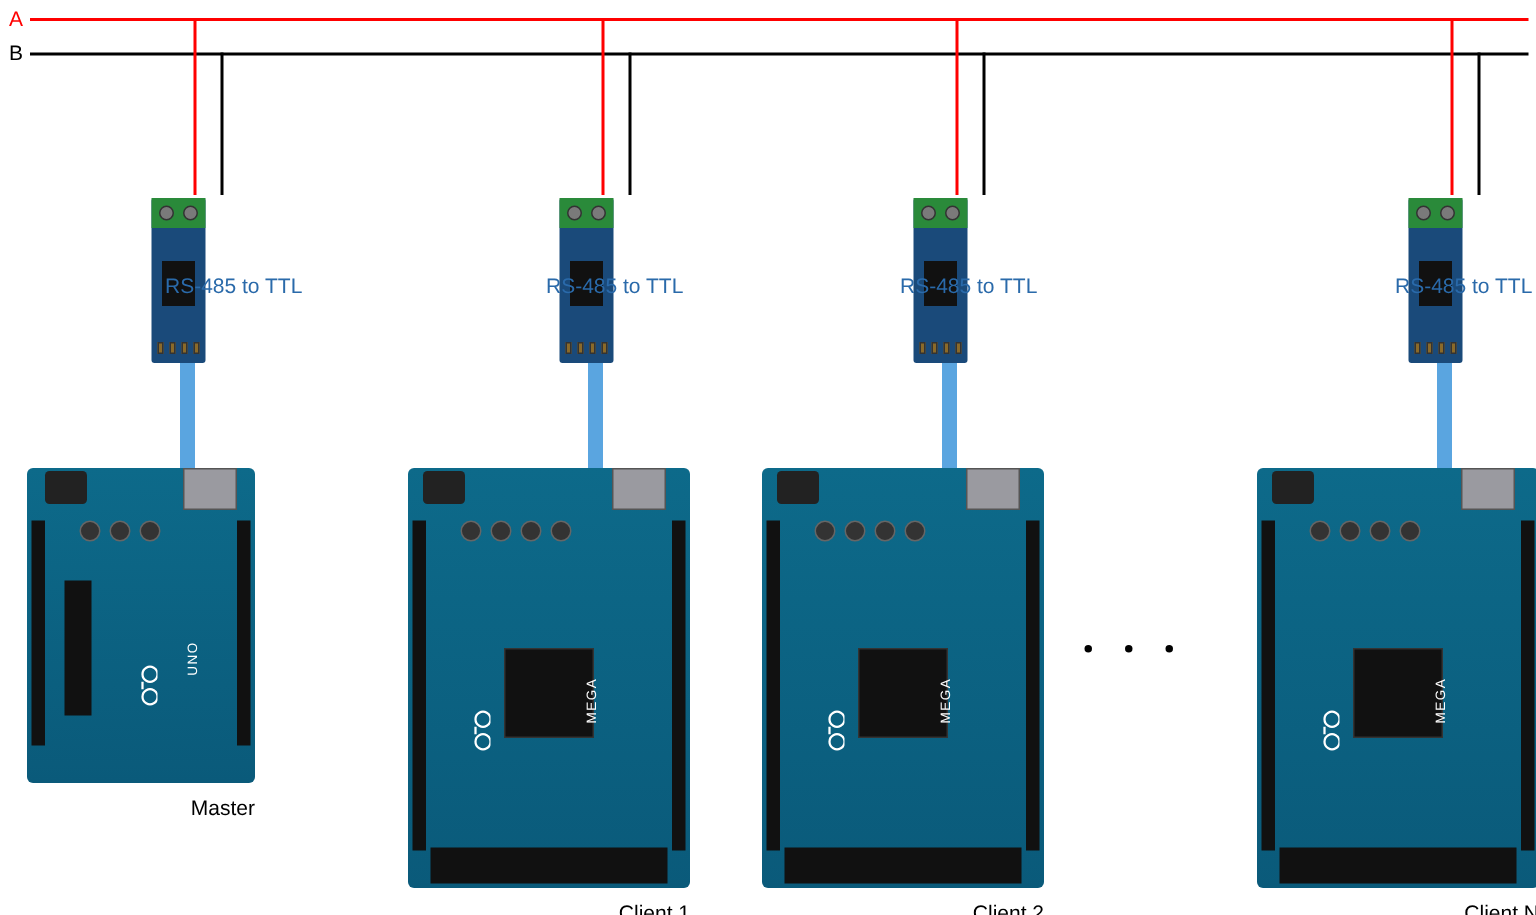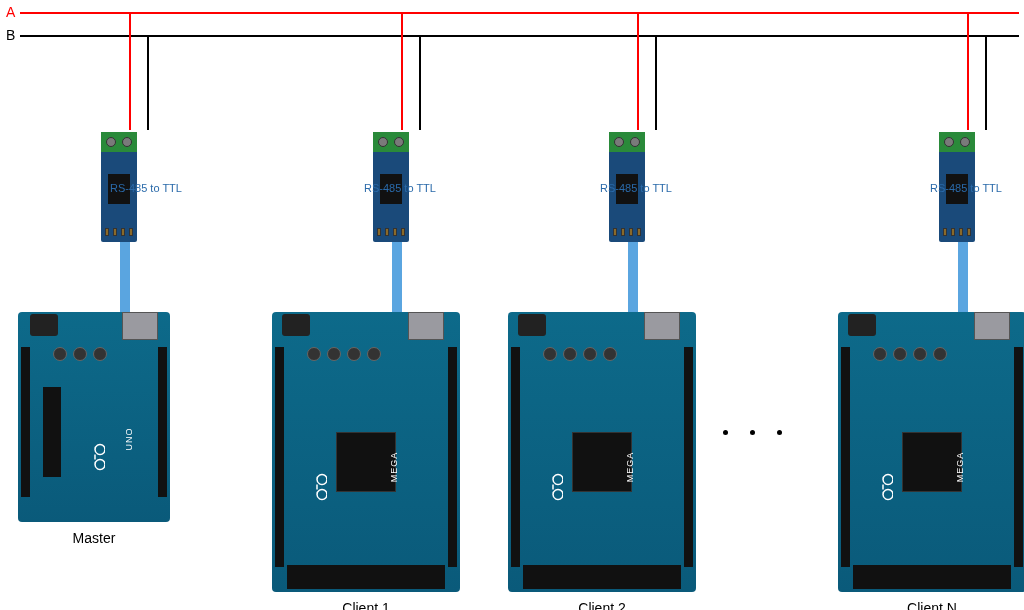--- a/index.html
+++ b/index.html
@@ -22,25 +22,25 @@
     .drop-red { position: absolute; width: 2px; background: #ff0000; top: 0; height: 118px; left: 60px; }
     .drop-black { position: absolute; width: 2px; background: #000; top: 23px; height: 95px; left: 78px; }
     
     .rs485 { position: relative; width: 36px; height: 110px; background: #1a4a7a; border-radius: 2px; margin-left: 50px; }
     .rs485::before { content:""; position:absolute; top:0; left:0; right:0; height:20px; background:#2a8a3a; }
     .screw { position:absolute; width:10px; height:10px; background:#7a7a7a; border-radius:50%; top:5px; border:1px solid #333;}
     .screw.s1{left:5px;} .screw.s2{right:5px;}
     .chip8 { position:absolute; width:22px; height:30px; background:#111; top:42px; left:7px; }
     .pin-row { position:absolute; bottom:4px; left:4px; right:4px; height:10px; display:flex; justify-content:space-between; }
     .pin-row span { width:4px; height:8px; background:#8a6a2a; border:1px solid #333; }
-    .rs485-label { position: absolute; left: 92px; top: 170px; color: #2a6aaa; font-size: 11px; white-space: nowrap; }
+    .rs485-label { position: absolute; left: 92px; top: 170px; color: #2a6aaa; font-size: 14px; white-space: nowrap; }
     
     .ribbon { width: 10px; height: 70px; background: #5aa5e0; margin-left: 62px; }
     
-    .board-label { margin-top: 8px; font-size: 14px; text-align:center; width: 100%; }
+    .board-label { margin-top: 8px; font-size: 14px; text-align:right; width: 100%; }
     
     .arduino { position: relative; background: #0a6a8a; background: linear-gradient(180deg, #0d6a8a, #0a5a7a); border-radius: 4px; }
     .uno { width: 152px; height: 210px; margin-left: 0; }
     .mega { width: 188px; height: 280px; }
     
     .usb-port { position:absolute; top:0; width:36px; height:28px; background:#9a9aa0; border:1px solid #555; }
     .uno .usb-port { right:12px; }
     .mega .usb-port { right:16px; }
     .barrel { position:absolute; top:2px; left:10px; width:28px; height:22px; background:#222; border-radius:3px; }
     .uno .barrel { left:12px; }

